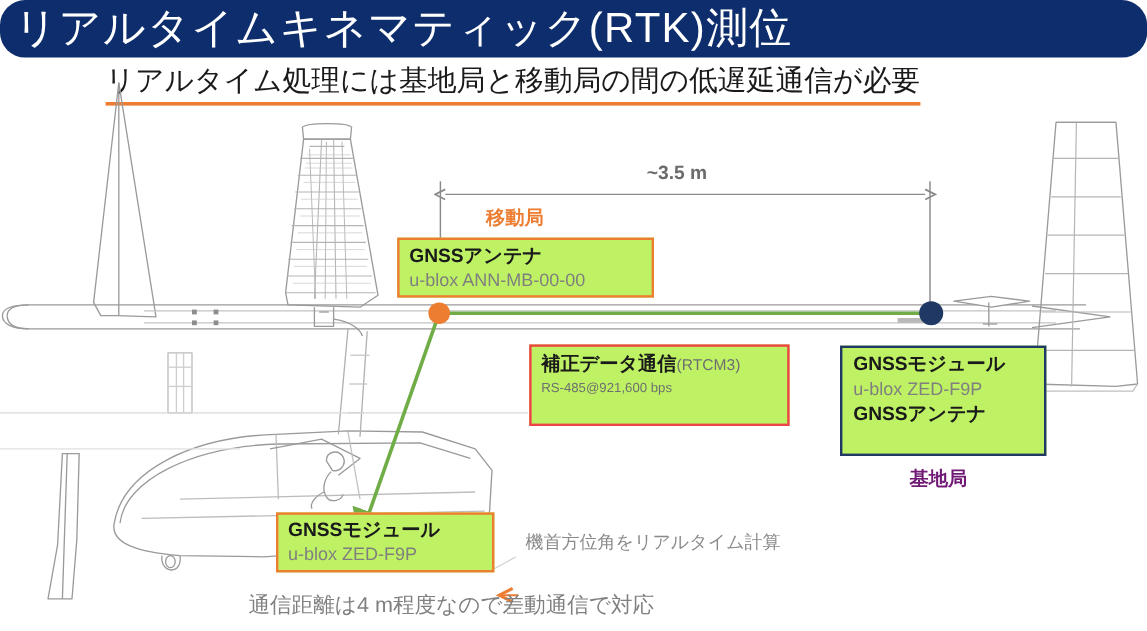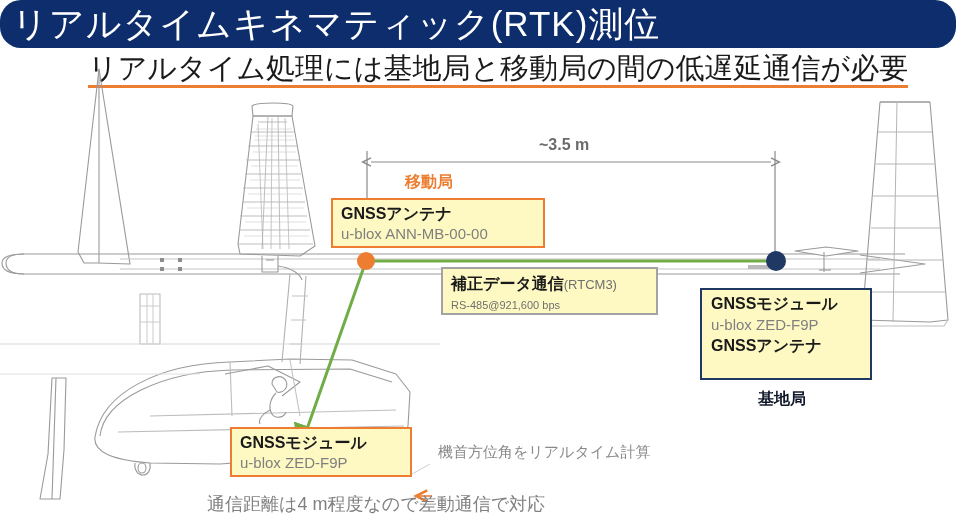--- a/index.html
+++ b/index.html
@@ -18,63 +18,63 @@
   }
   .titlebar .title{
     position:absolute;left:12px;top:1px;
     color:#ffffff;font-size:35px;line-height:46px;
     letter-spacing:1px;white-space:nowrap;font-weight:400;
   }
 
   
   .subtitle{
     position:absolute;left:88px;top:52px;
-    font-size:29px;line-height:32px;color:#1a1a1a;white-space:nowrap;
+    font-size:24px;line-height:32px;color:#1a1a1a;white-space:nowrap;
     border-bottom:3px solid #ED7D31;padding-bottom:1px;
   }
 
   
   #art{position:absolute;left:0;top:44px;}
 
   
-  .box{position:absolute;background:#fef9c3;box-sizing:border-box;}
+  .box{position:absolute;background:#bef264;box-sizing:border-box;}
   .box .l1,.box .l2,.box .l3,.box .l4{white-space:nowrap;}
   .bold{font-weight:bold;color:#1a1a1a;}
   .grey{color:#7f7f7f;}
 
   .box-rover{
     left:331px;top:198px;width:214px;height:50px;
     border:2px solid #ED7D31;padding:4px 8px 0 8px;
   }
   .box-rover .l1{font-size:16px;line-height:20px;}
   .box-rover .l2{font-size:15px;line-height:20px;}
 
   .lbl-rover{
     position:absolute;left:405px;top:172px;
     color:#ED7D31;font-weight:bold;font-size:16px;white-space:nowrap;
   }
 
   .box-corr{
-    left:441px;top:267px;width:217px;height:48px;
-    border:2px solid #a3a3a3;padding:4px 8px 0 8px;
+    left:441px;top:287px;width:217px;height:68px;
+    border:2px solid #ef4444;padding:4px 8px 0 8px;
   }
   .box-corr .l1{font-size:16px;line-height:21px;}
   .box-corr .l1 .sm{font-size:13px;color:#6f6f6f;font-weight:normal;}
   .box-corr .l2{font-size:11px;line-height:20px;color:#6f6f6f;}
 
   .box-base{
     left:700px;top:288px;width:172px;height:92px;
     border:2px solid #1F3864;padding:3px 9px 0 9px;
   }
   .box-base .l1,.box-base .l3{font-size:16px;line-height:21px;}
   .box-base .l2,.box-base .l4{font-size:15px;line-height:21px;color:#7f7f7f;}
 
   .lbl-base{
     position:absolute;left:758px;top:389px;
-    color:#0f172a;font-weight:bold;font-size:16px;white-space:nowrap;
+    color:#701a75;font-weight:bold;font-size:16px;white-space:nowrap;
   }
 
   .box-heading{
     left:230px;top:427px;width:182px;height:50px;
     border:2px solid #ED7D31;padding:4px 8px 0 8px;
   }
   .box-heading .l1{font-size:16px;line-height:20px;}
   .box-heading .l2{font-size:15px;line-height:20px;}
 
   .note-heading{

